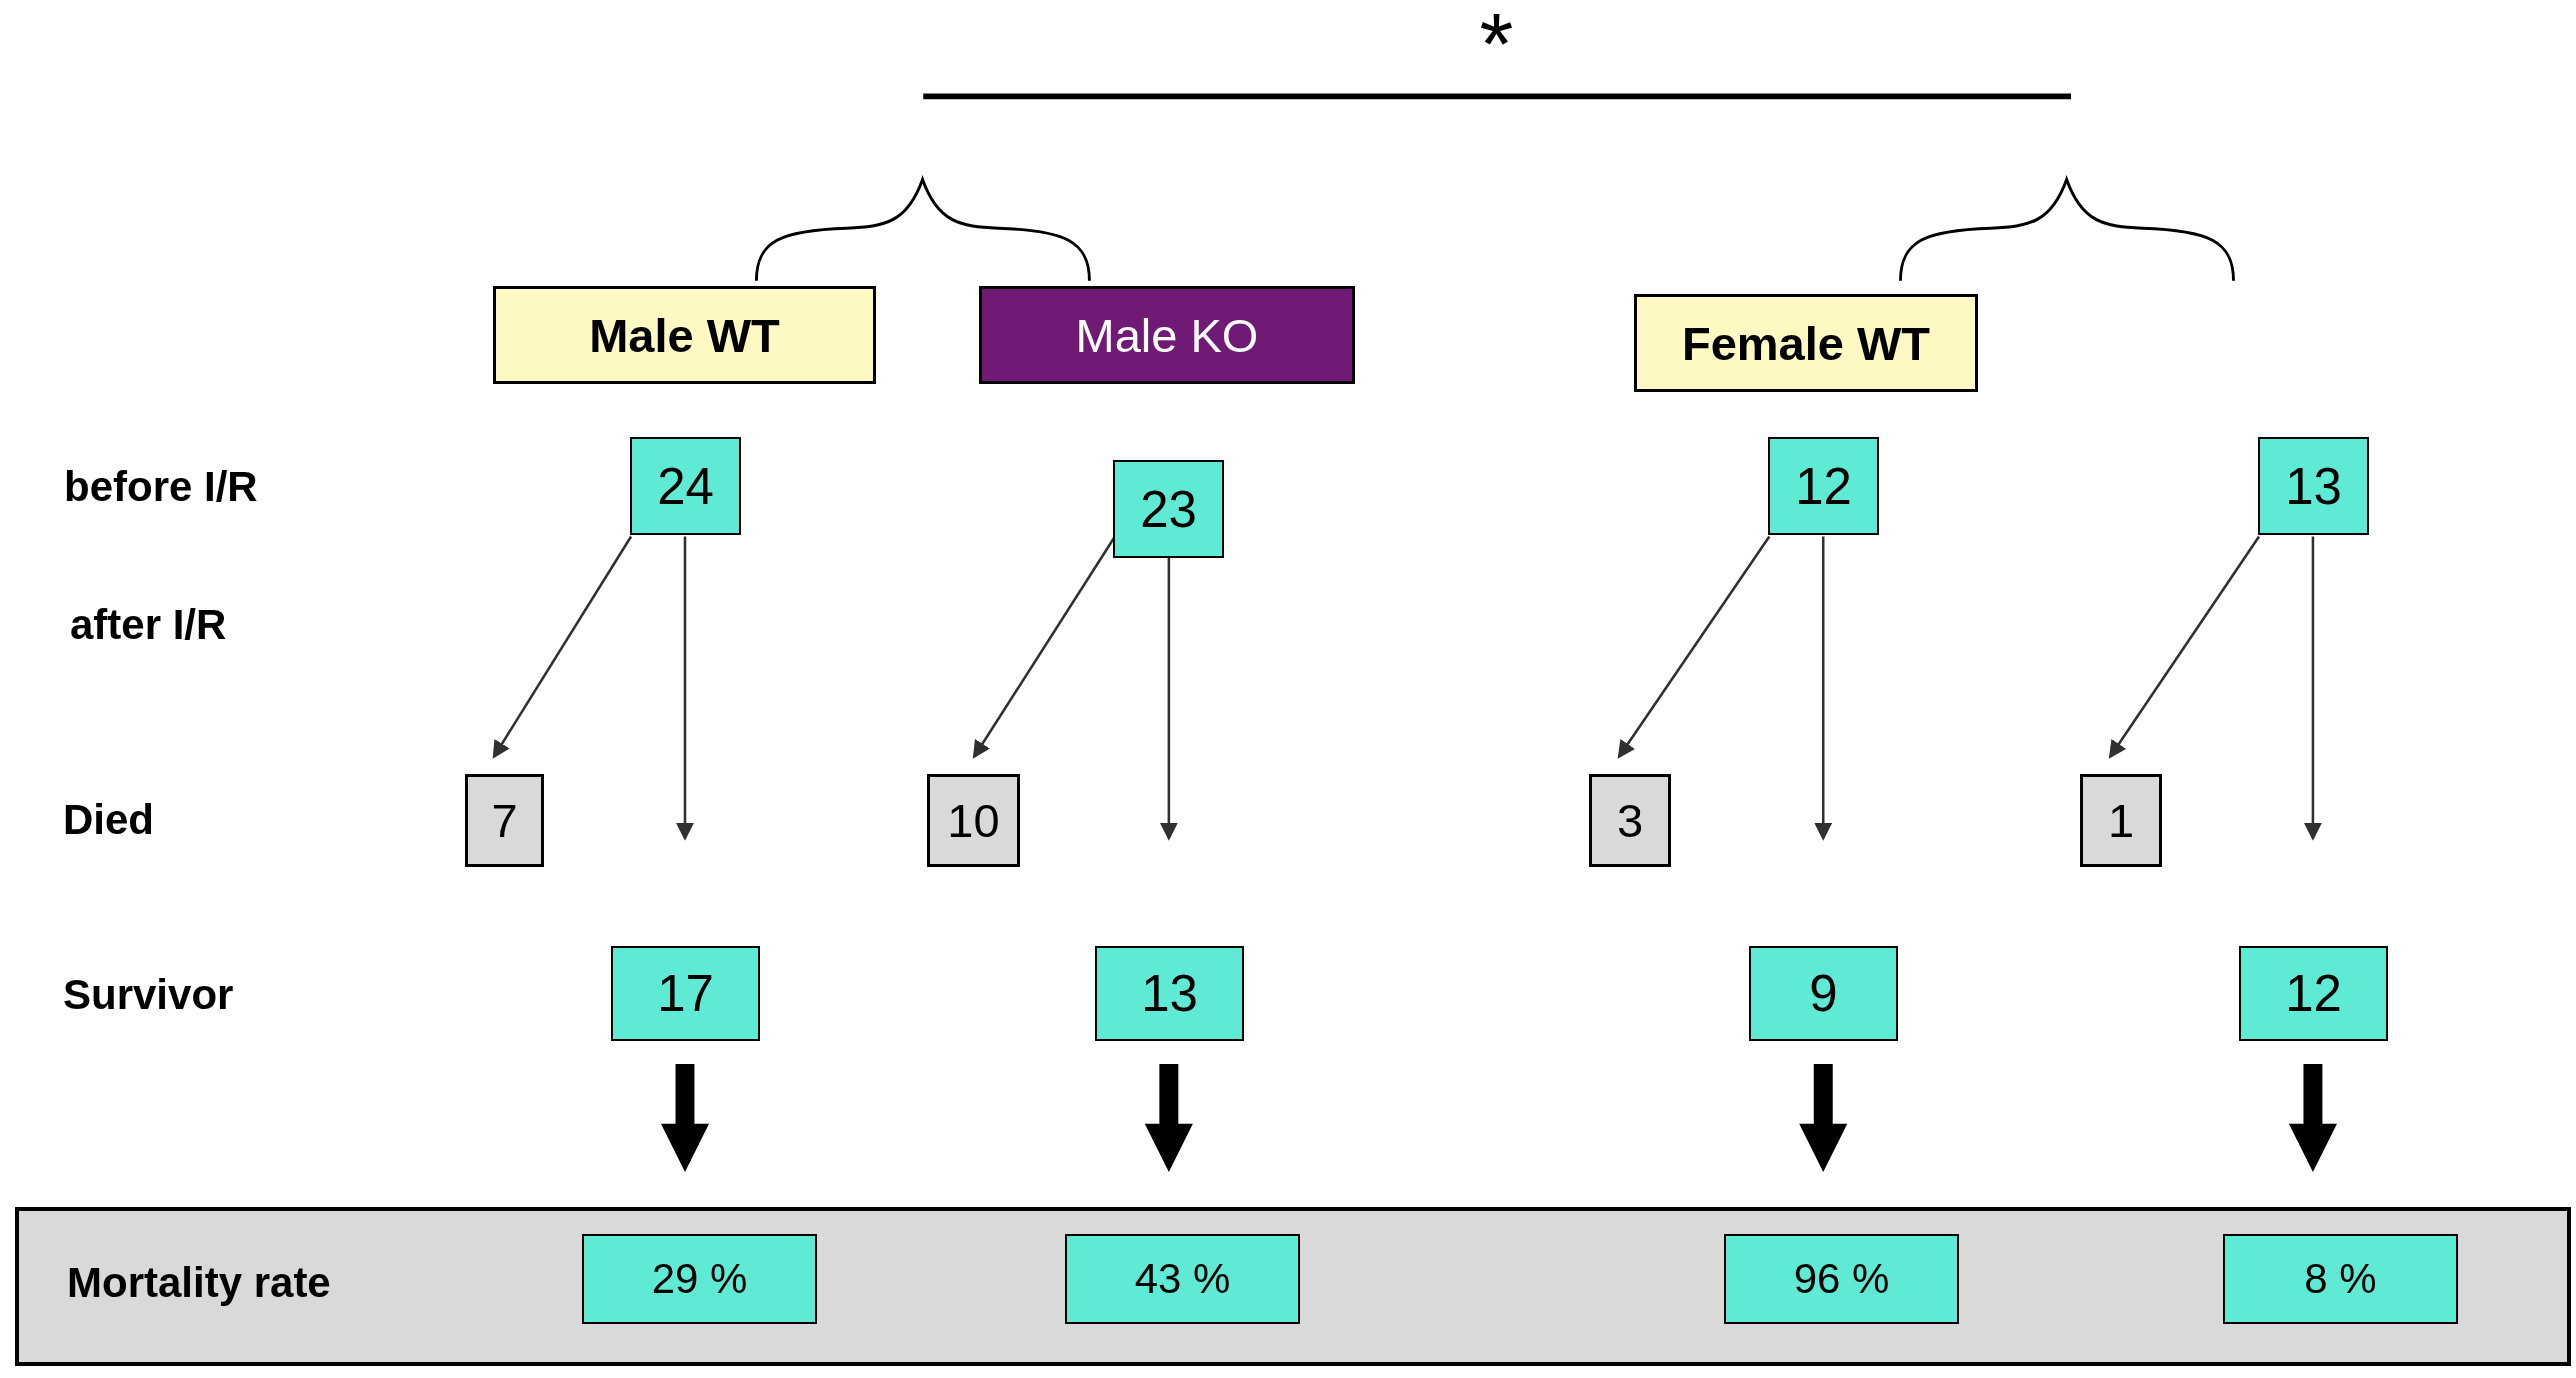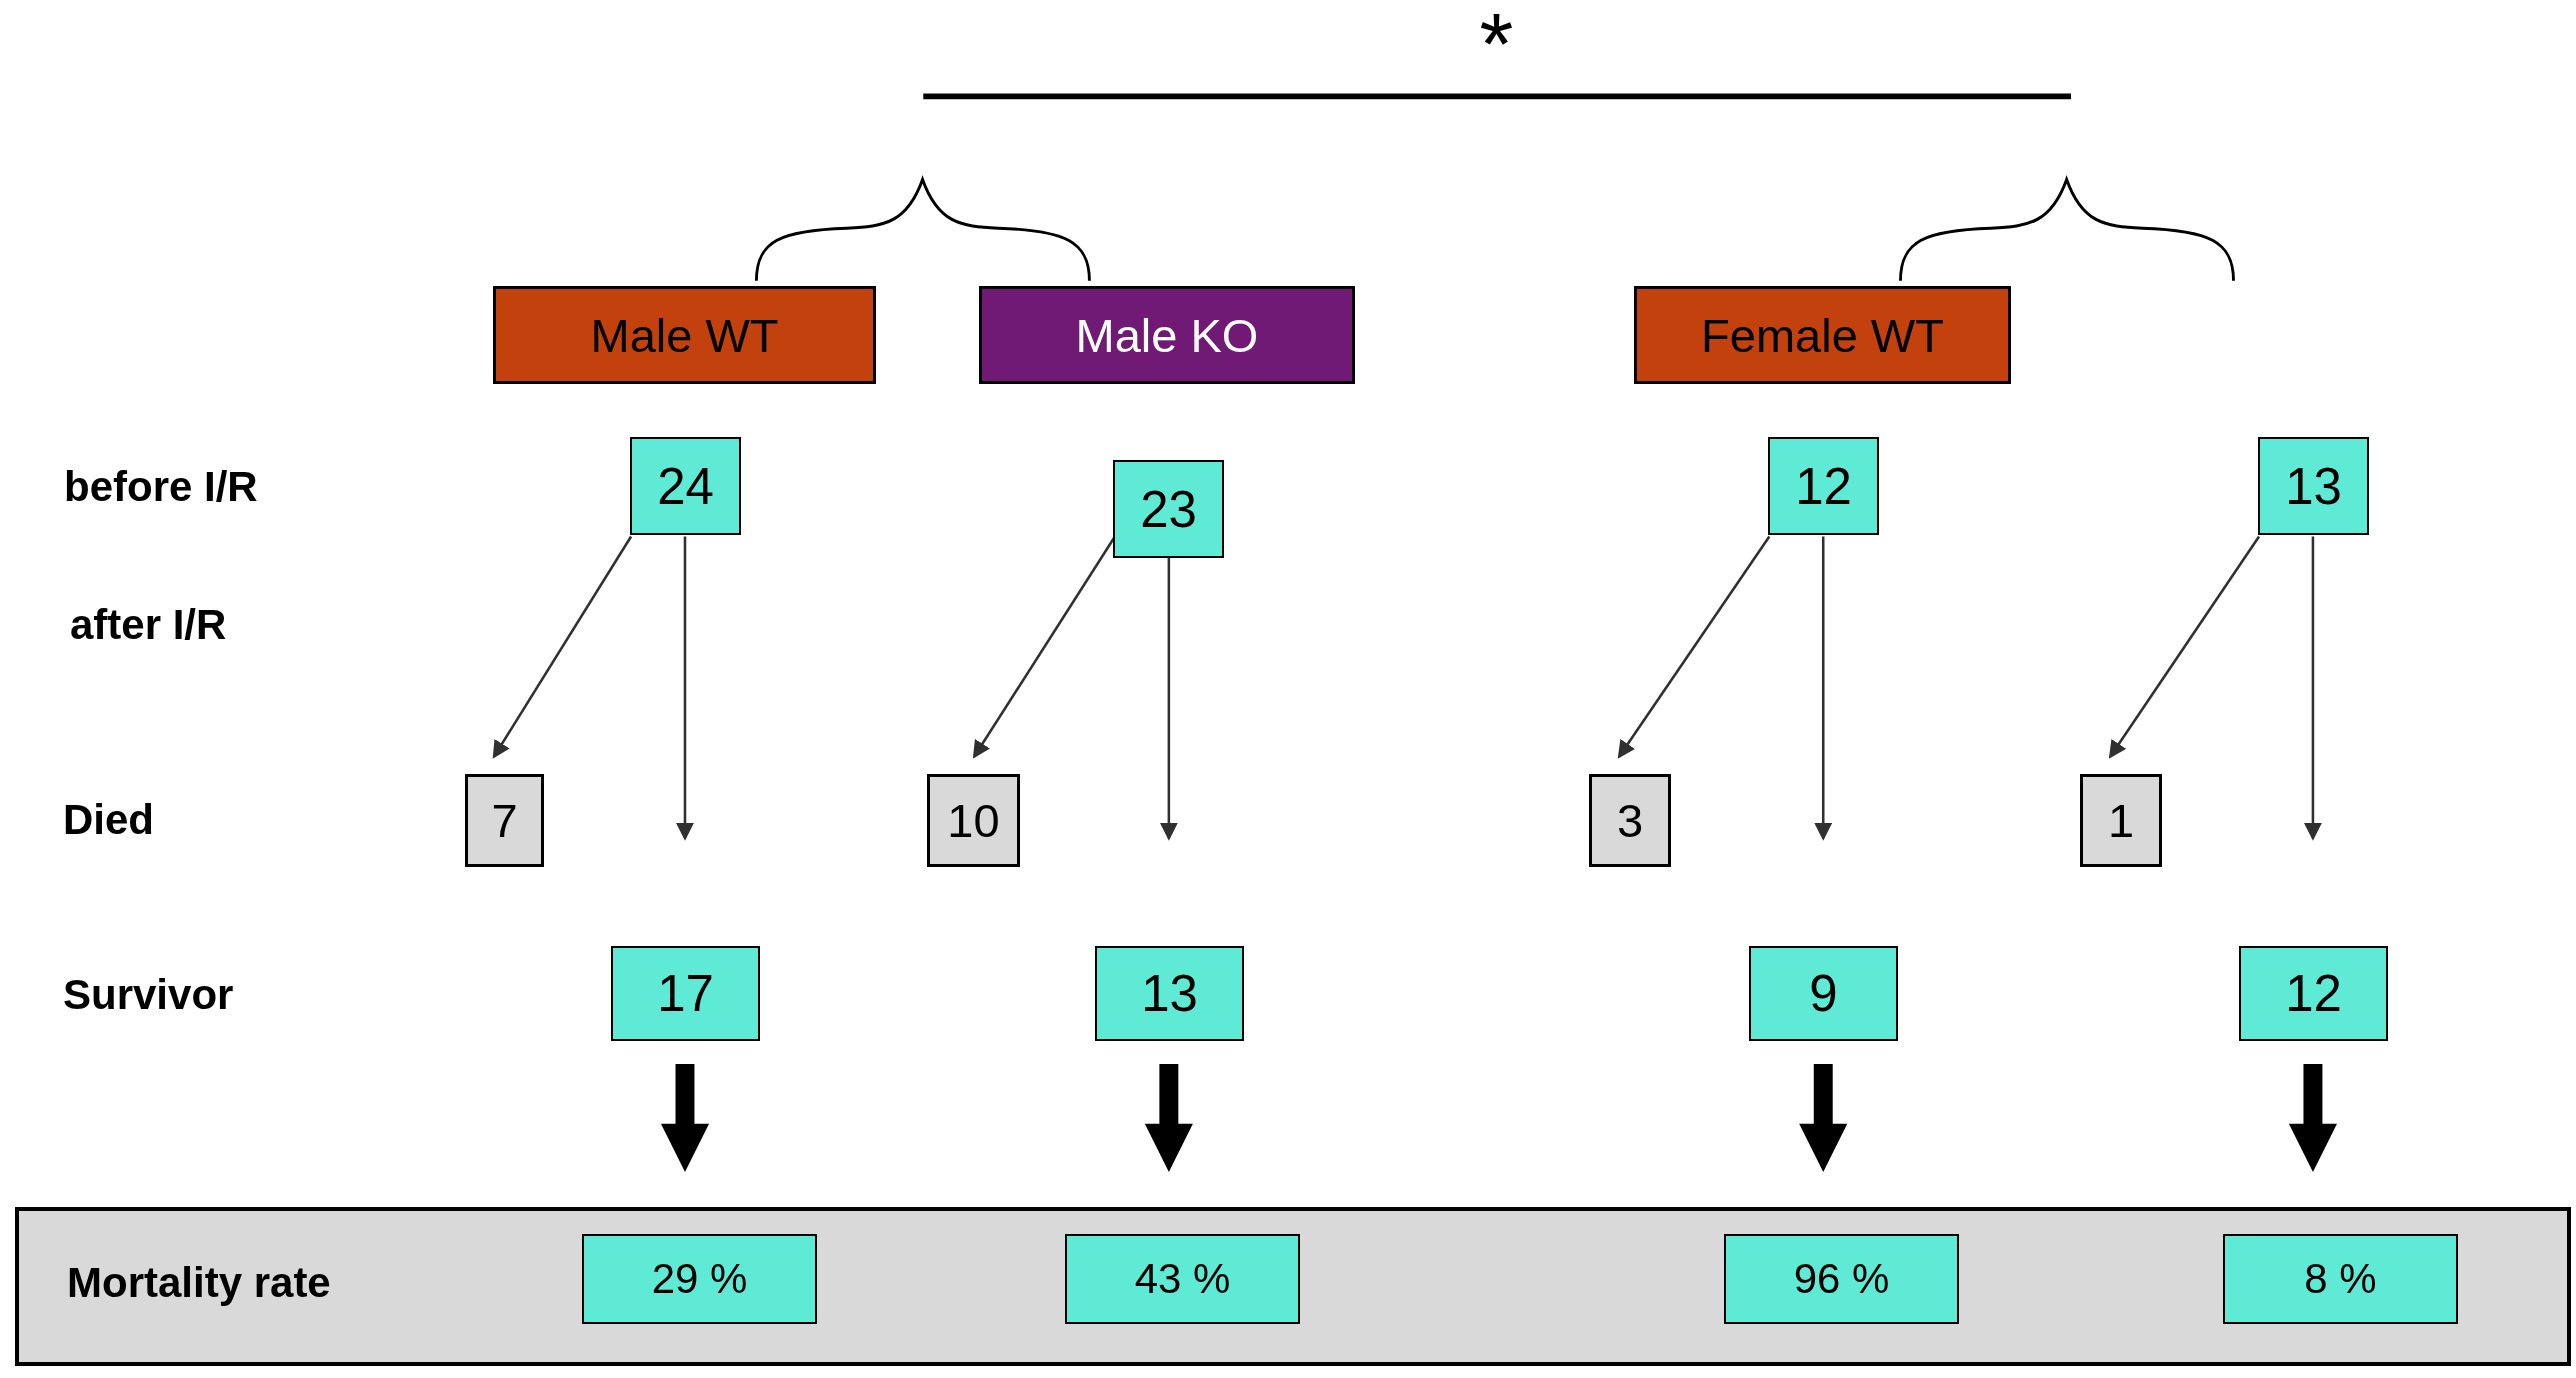--- a/index.html
+++ b/index.html
@@ -16,21 +16,21 @@
 
   .box {
     position: absolute;
     display: flex; align-items: center; justify-content: center;
     background: #5eead4;
     border: 2.9px solid #000;
     color: #000;
     white-space: nowrap;
   }
   .hdr { font-size: 47px; border-width: 3.6px; }
-  .hdr.wt { background: #c2410c; }
+  .hdr.wt { background: #fef9c3; font-weight: bold; }
   .hdr.ko { background: #701a75; color: #ffffff; }
 
   .num { font-size: 51px; }
   .died-box { background: #d9d9d9; border-width: 3.6px; font-size: 47px; }
   .rate-box { background: #5eead4; border-width: 2.9px; font-size: 42px; }
 
   .band {
     position: absolute;
     left: 14.6px; top: 1207px; width: 2556px; height: 159px;
     background: #d9d9d9;
@@ -85,21 +85,21 @@
     <polygon points="927,1460 953,1460 953,1542 973,1542 940,1608 907,1542 927,1542" fill="#000"></polygon>
     <polygon points="1591,1460 1617,1460 1617,1542 1637,1542 1604,1608 1571,1542 1591,1542" fill="#000"></polygon>
     <polygon points="2489,1460 2515,1460 2515,1542 2535,1542 2502,1608 2469,1542 2489,1542" fill="#000"></polygon>
     <polygon points="3161,1460 3187,1460 3187,1542 3207,1542 3174,1608 3141,1542 3161,1542" fill="#000"></polygon>
   </svg>
 
   <div class="asterisk">*</div>
 
   <div class="box hdr wt" style="left:493px;  top:286px; width:383px; height:98px;">Male WT</div>
   <div class="box hdr ko" style="left:979px; top:286px; width:376px; height:98px;">Male KO</div>
-  <div class="box hdr wt" style="left:1634px; top:286px; width:377px; height:98px;">Female WT</div>
+  <div class="box hdr wt" style="left:1634px; top:294px; width:344px; height:98px;">Female WT</div>
 
   <div class="rowlab" style="left:64px; top:462px;">before I/R</div>
   <div class="rowlab" style="left:70px; top:600px;">after I/R</div>
   <div class="rowlab" style="left:63px; top:795px;">Died</div>
   <div class="rowlab" style="left:63px; top:970px;">Survivor</div>
 
   <div class="box num" style="left:630px;  top:437px; width:111px; height:98px;">24</div>
   <div class="box num" style="left:1113px; top:460px; width:111px; height:98px;">23</div>
   <div class="box num" style="left:1768px; top:437px; width:111px; height:98px;">12</div>
   <div class="box num" style="left:2258px; top:437px; width:111px; height:98px;">13</div>

